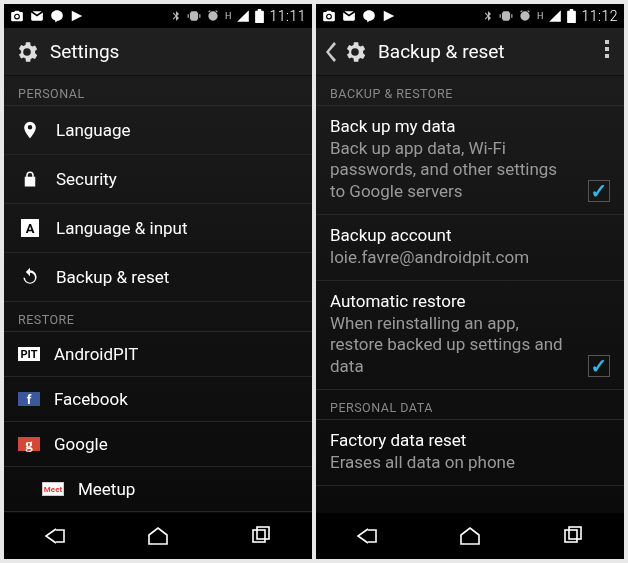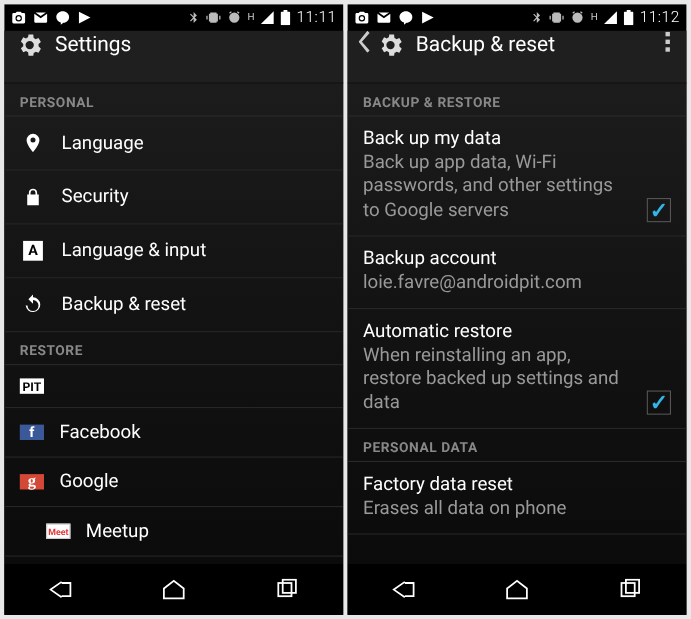--- a/index.html
+++ b/index.html
@@ -30,41 +30,42 @@
     font-size: 12px;
   }
   .statusbar .left { display: flex; gap: 6px; align-items: center; }
   .statusbar .right { margin-left: auto; display: flex; gap: 5px; align-items: center; }
   .statusbar svg { display: block; }
   .clock { font-size: 14px; letter-spacing: 0.5px; font-weight: 300; }
   
   .actionbar {
     height: 48px;
     display: flex;
+    align-items: center;
     padding: 0 10px;
     color: #fff;
     font-size: 19px;
     font-weight: 400;
     gap: 10px;
     border-bottom: 1px solid #111;
     background: #1f1f1f;
   }
   .actionbar .title { flex: 1; }
   .actionbar .back-chevron { margin-right: -6px; }
   .overflow { padding: 0 4px; cursor: pointer; }
   
   .content {
     flex: 1;
     overflow: hidden;
     background: linear-gradient(#1c1c1c, #141414 40%, #0b0b0b);
   }
   .section-header {
     color: #888;
     font-size: 12.5px;
-    font-weight: 700;
+    font-weight: 400;
     letter-spacing: 0.5px;
     padding: 10px 14px 4px 14px;
     border-bottom: 1px solid #2a2a2a;
   }
   .row {
     display: flex;
     align-items: center;
     padding: 12px 14px;
     border-bottom: 1px solid #262626;
     color: #fff;
@@ -202,20 +203,21 @@
             <path d="M12 4V1L7 6l5 5V7a6 6 0 1 1-6 6H4a8 8 0 1 0 8-9z"></path>
           </svg>
         </span>
       <span>Backup &amp; reset</span>
     </div>
 
     <div class="section-header">RESTORE</div>
 
     <div class="row">
       <span class="acct-icon pit">PIT</span>
+      <span>AndroidPIT</span>
     </div>
     <div class="row">
       <span class="acct-icon fb">f</span>
       <span>Facebook</span>
     </div>
     <div class="row">
       <span class="acct-icon goog">g</span>
       <span>Google</span>
     </div>
     <div class="row">

